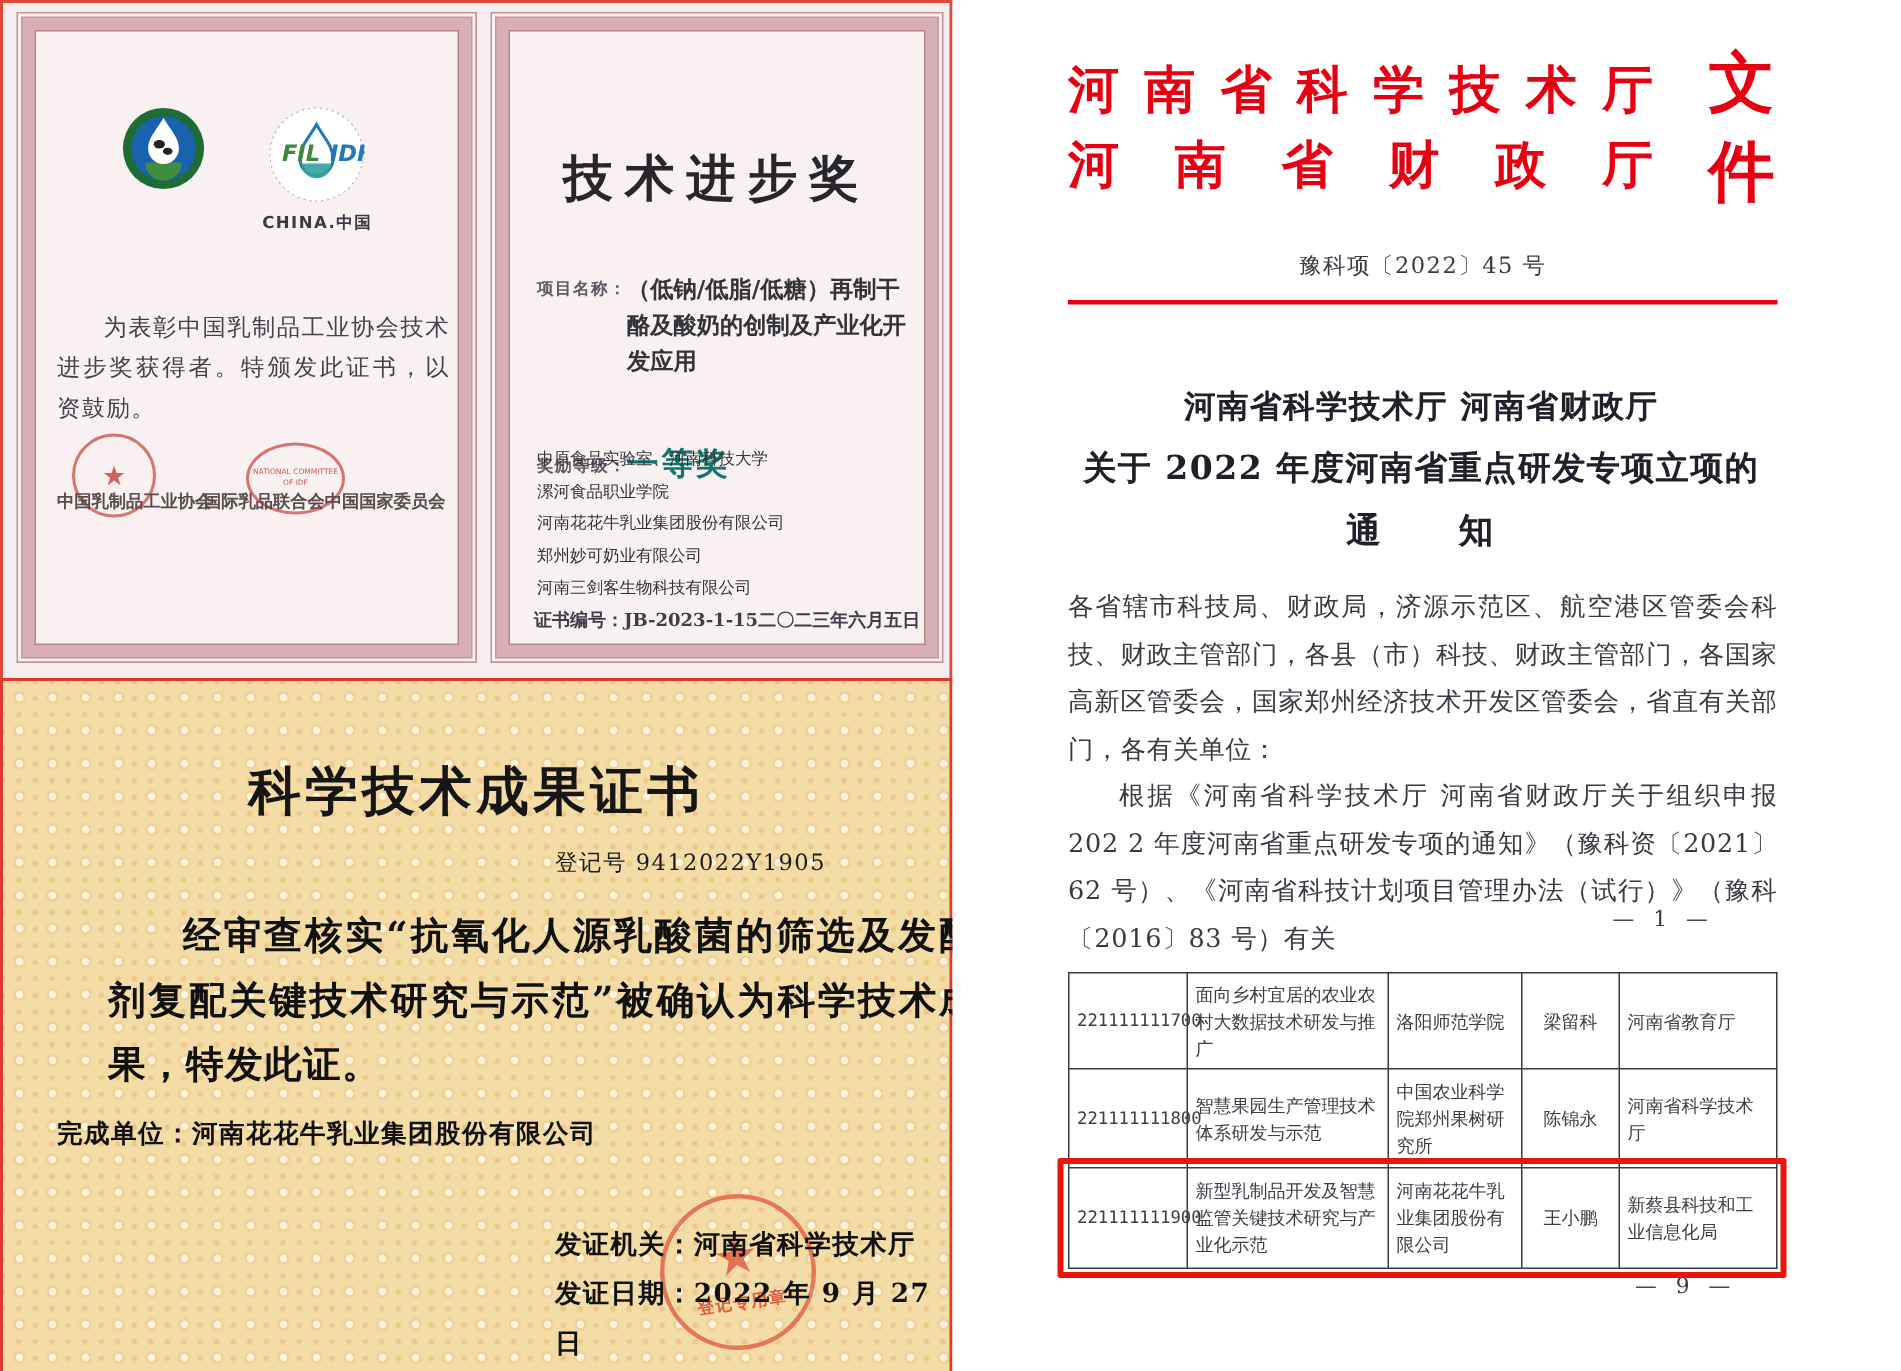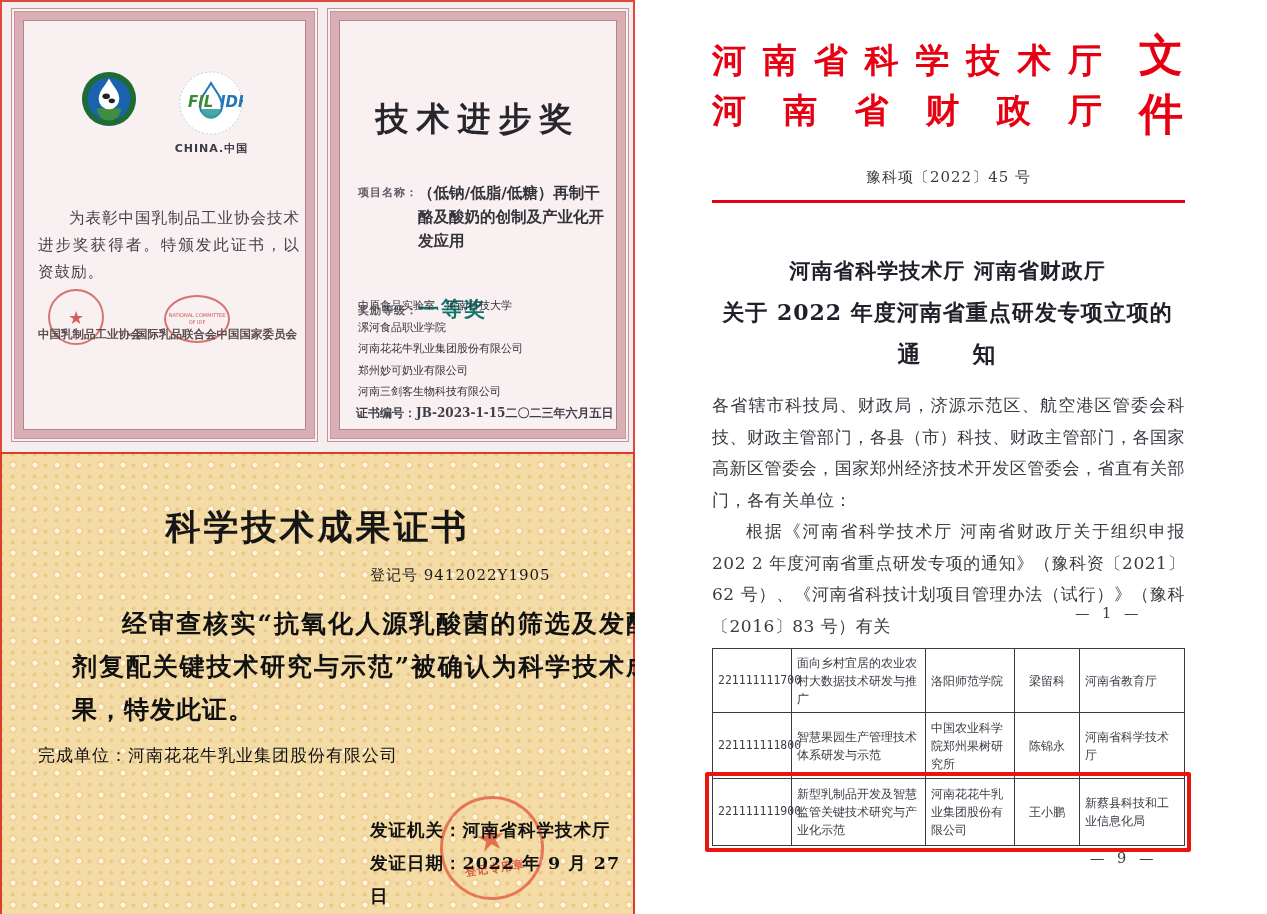--- a/index.html
+++ b/index.html
@@ -55,21 +55,21 @@
     background-image:
       radial-gradient(circle, rgba(255,248,228,.95) 0 2px, rgba(236,196,132,.6) 3px, transparent 5px),
       radial-gradient(circle, rgba(229,182,112,.55) 0 1.2px, transparent 2.5px);
     background-size: 22px 22px, 11px 11px;
     background-position: 0 0, 5px 6px; padding-left: 27px; }
   .gold-title { position:absolute; left:0; top:50px; width:100%; text-align:center;
     font-size:35px; font-weight:bold; color:#161616; letter-spacing:3px; }
   .gold-regno { position:absolute; left:368px; top:112px; font-size:15px; font-weight:normal; color:#1a1a1a; letter-spacing:1px; }
   .gold-body { position:absolute; left:30px; top:148px; width:580px; font-size:25px; font-weight:600;
     color:#111; line-height:43px; text-indent:2em; text-align:justify; letter-spacing:1px;margin-left:40px; }
-  .gold-completed { position:absolute; left:36px; top:290px; font-size:17px; font-weight:normal; color:#111; letter-spacing:1px; }
+  .gold-completed { position:absolute; left:36px; top:290px; font-size:17px; font-weight:bold; color:#111; letter-spacing:1px; }
   .gold-issuer { position:absolute; left:368px; top:360px; font-size:17.5px; font-weight:bold; color:#111;
     line-height:33px; letter-spacing:1px; z-index:2; }
   .gold-seal { position:absolute; left:438px; top:342px; width:104px; height:104px; border-radius:50%;
     border:3px solid rgba(224,85,60,.75); z-index:1; transform:rotate(-8deg);
     display:flex; flex-direction:column; align-items:center; justify-content:center; }
   .gold-seal .star { color:rgba(224,85,60,.8); font-size:34px; line-height:1; }
   .gold-seal .seal-label { margin-top:6px; font-size:11px; color:rgba(216,70,48,.85); font-weight:bold; letter-spacing:1px; }
 
   
   .doc-page { position:absolute; left:635px; top:0; width:712px; height:914px; background:#fff; }

